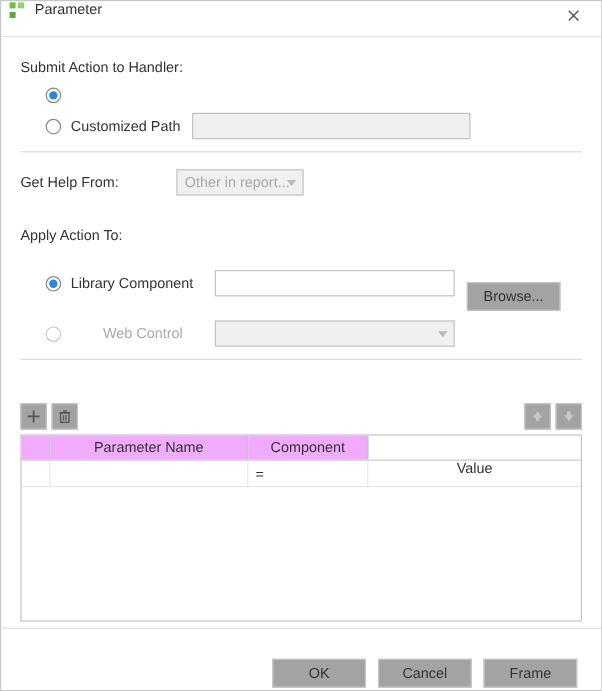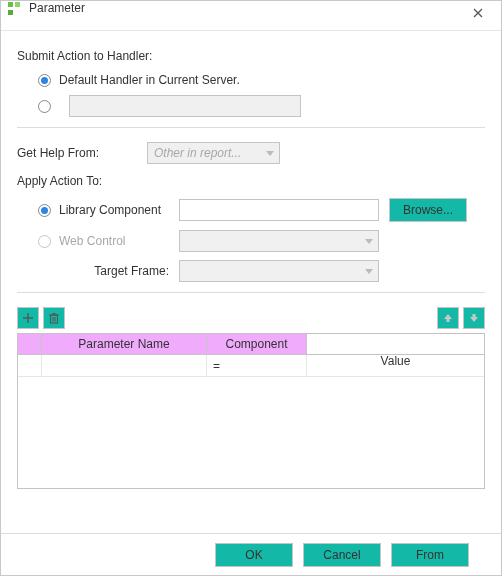--- a/index.html
+++ b/index.html
@@ -30,66 +30,66 @@
   .content{padding:14px 16px 4px 16px;}
   .section-label{margin:4px 0 10px 0;}
   .radio-row{display:flex;align-items:center;margin:6px 0 8px 0;}
   .radio{
     width:13px;height:13px;border:1px solid #888;border-radius:50%;
     margin-right:8px;display:inline-flex;align-items:center;justify-content:center;
   }
   .radio.checked::after{content:"";width:7px;height:7px;border-radius:50%;background:#2e86e0;}
   .radio.disabled{border-color:#c4c4c4;}
   .radio-label{color:#333;}
-  .radio-label.disabled{color:#a8a8a8;}
+  .radio-label.disabled{color:#a8a8a8;text-align:center;}
   .indent{margin-left:21px;}
   .textbox{
     height:22px;border:1px solid #c4c4c4;background:#fff;
     padding:0 4px;
   }
   .textbox.disabled{background:#f0f0f0;}
   .hr{height:1px;background:#dcdcdc;margin:10px 0 14px 0;}
   .row{display:flex;align-items:center;margin:5px 0;}
   .dropdown{
     height:22px;border:1px solid #c4c4c4;background:#fff;
     display:flex;align-items:center;padding:0 4px 0 6px;color:#333;position:relative;
   }
   .dropdown.disabled{background:#f0f0f0;color:#a8a8a8;}
   .dropdown .arrow{
     position:absolute;right:5px;top:8px;
     width:0;height:0;border-left:4px solid transparent;border-right:4px solid transparent;
     border-top:5px solid #888;
   }
   .dropdown.disabled .arrow{border-top-color:#bbb;}
   .btn{
-    height:24px;border:1px solid #c4c4c4;background:#14b8a6;
+    height:24px;border:1px solid #c4c4c4;background:#a3a3a3;
     display:inline-flex;align-items:center;justify-content:center;
-    padding:0 12px;font-family:inherit;font-size:12px;color:#333;
+    padding:0 12px;font-family:inherit;font-size:12px;color:#333;margin-top:22px;
   }
   .btn.square{width:22px;height:22px;padding:0;}
   .btn.disabled{color:#bcbcbc;}
   .toolbar{display:flex;align-items:center;margin-bottom:4px;}
   .toolbar .spacer{flex:1;}
   .table-wrap{border:1px solid #c4c4c4;border-top:none;height:134px;background:#fff;}
   .thead{display:flex;border:1px solid #c4c4c4;height:22px;}
   .thead .th{
     border-right:1px solid #c4c4c4;display:flex;align-items:center;justify-content:center;
     background:#f0abfc;font-size:12px;color:#333;
   }
   .thead .th:last-child{border-right:none;margin-top:27px;}
   .th.c1{width:165px;} .th.c2{width:100px;} .th.c3{flex:1;}
   .trow{display:flex;height:22px;border-bottom:1px solid #e6e6e6;}
   .td{border-right:1px solid #e6e6e6;display:flex;align-items:center;padding:0 6px;}
   .td:last-child{border-right:none;}
   .td.c1{width:165px;} .td.c2{width:100px;} .td.c3{flex:1;}
   .bottom-bar{
     position:absolute;bottom:0;left:0;right:0;
-    height:42px;border-top:1px solid #dcdcdc;
+    height:52px;border-top:1px solid #dcdcdc;
     display:flex;align-items:center;justify-content:flex-end;
-    padding:0 32px;gap:10px;
+    padding:0 20px;gap:10px;
   }
   .bottom-bar .btn{width:78px;}
   svg{display:block;}
 </style>
 </head>
 <body>
 
 <div class="titlebar">
   <div class="app-icon">
     <span></span>
@@ -104,64 +104,56 @@
     </svg>
   </button>
 </div>
 
 <div class="content">
 
   <div class="section-label">Submit Action to Handler:</div>
 
   <div class="radio-row indent">
     <span class="radio checked"></span>
-    <span class="radio-label">Default Handler in Current Server.</span>
   </div>
 
   <div class="radio-row indent">
     <span class="radio"></span>
+    <span class="radio-label">Customized Path</span>
     <div class="textbox disabled" style="flex:0 0 232px;margin-left:10px;"></div>
   </div>
 
   <div class="hr"></div>
 
   <div class="row">
     <span style="width:130px;">Get Help From:</span>
-    <div class="dropdown disabled" style="width:133px;font-style:italic;">
+    <div class="dropdown disabled" style="width:106px;">
       <span>Other in report...</span>
       <span class="arrow"></span>
     </div>
   </div>
 
-  <div class="section-label" style="margin-top:10px;">Apply Action To:</div>
+  <div class="section-label" style="margin-top:26px;">Apply Action To:</div>
 
   <div class="radio-row indent">
     <span class="radio checked"></span>
     <span class="radio-label" style="width:120px;">Library Component</span>
     <div class="textbox" style="width:200px;margin-right:10px;"></div>
     <button class="btn" style="width:78px;">Browse...</button>
   </div>
 
   <div class="radio-row indent">
     <span class="radio disabled"></span>
     <span class="radio-label disabled" style="width:120px;">Web Control</span>
     <div class="dropdown disabled" style="width:200px;">
       <span></span>
       <span class="arrow"></span>
     </div>
   </div>
 
-  <div class="radio-row indent">
-    <span style="width:13px;margin-right:8px;"></span>
-    <span class="radio-label" style="width:120px;text-align:right;padding-right:10px;">Target Frame:</span>
-    <div class="dropdown disabled" style="width:200px;">
-      <span></span>
-      <span class="arrow"></span>
-    </div>
-  </div>
 
 
   <div class="hr"></div>
 
   <div class="toolbar">
     <button class="btn square">
       <svg width="12" height="12" viewBox="0 0 12 12">
         <line x1="6" y1="1" x2="6" y2="11" stroke="#555" stroke-width="1.4"></line>
         <line x1="1" y1="6" x2="11" y2="6" stroke="#555" stroke-width="1.4"></line>
       </svg>
@@ -201,14 +193,14 @@
       <div class="td c2">=</div>
       <div class="td c3"></div>
     </div>
   </div>
 
 </div>
 
 <div class="bottom-bar">
   <button class="btn">OK</button>
   <button class="btn">Cancel</button>
-  <button class="btn">From</button>
+  <button class="btn">Frame</button>
 </div>
 
 </body></html>

